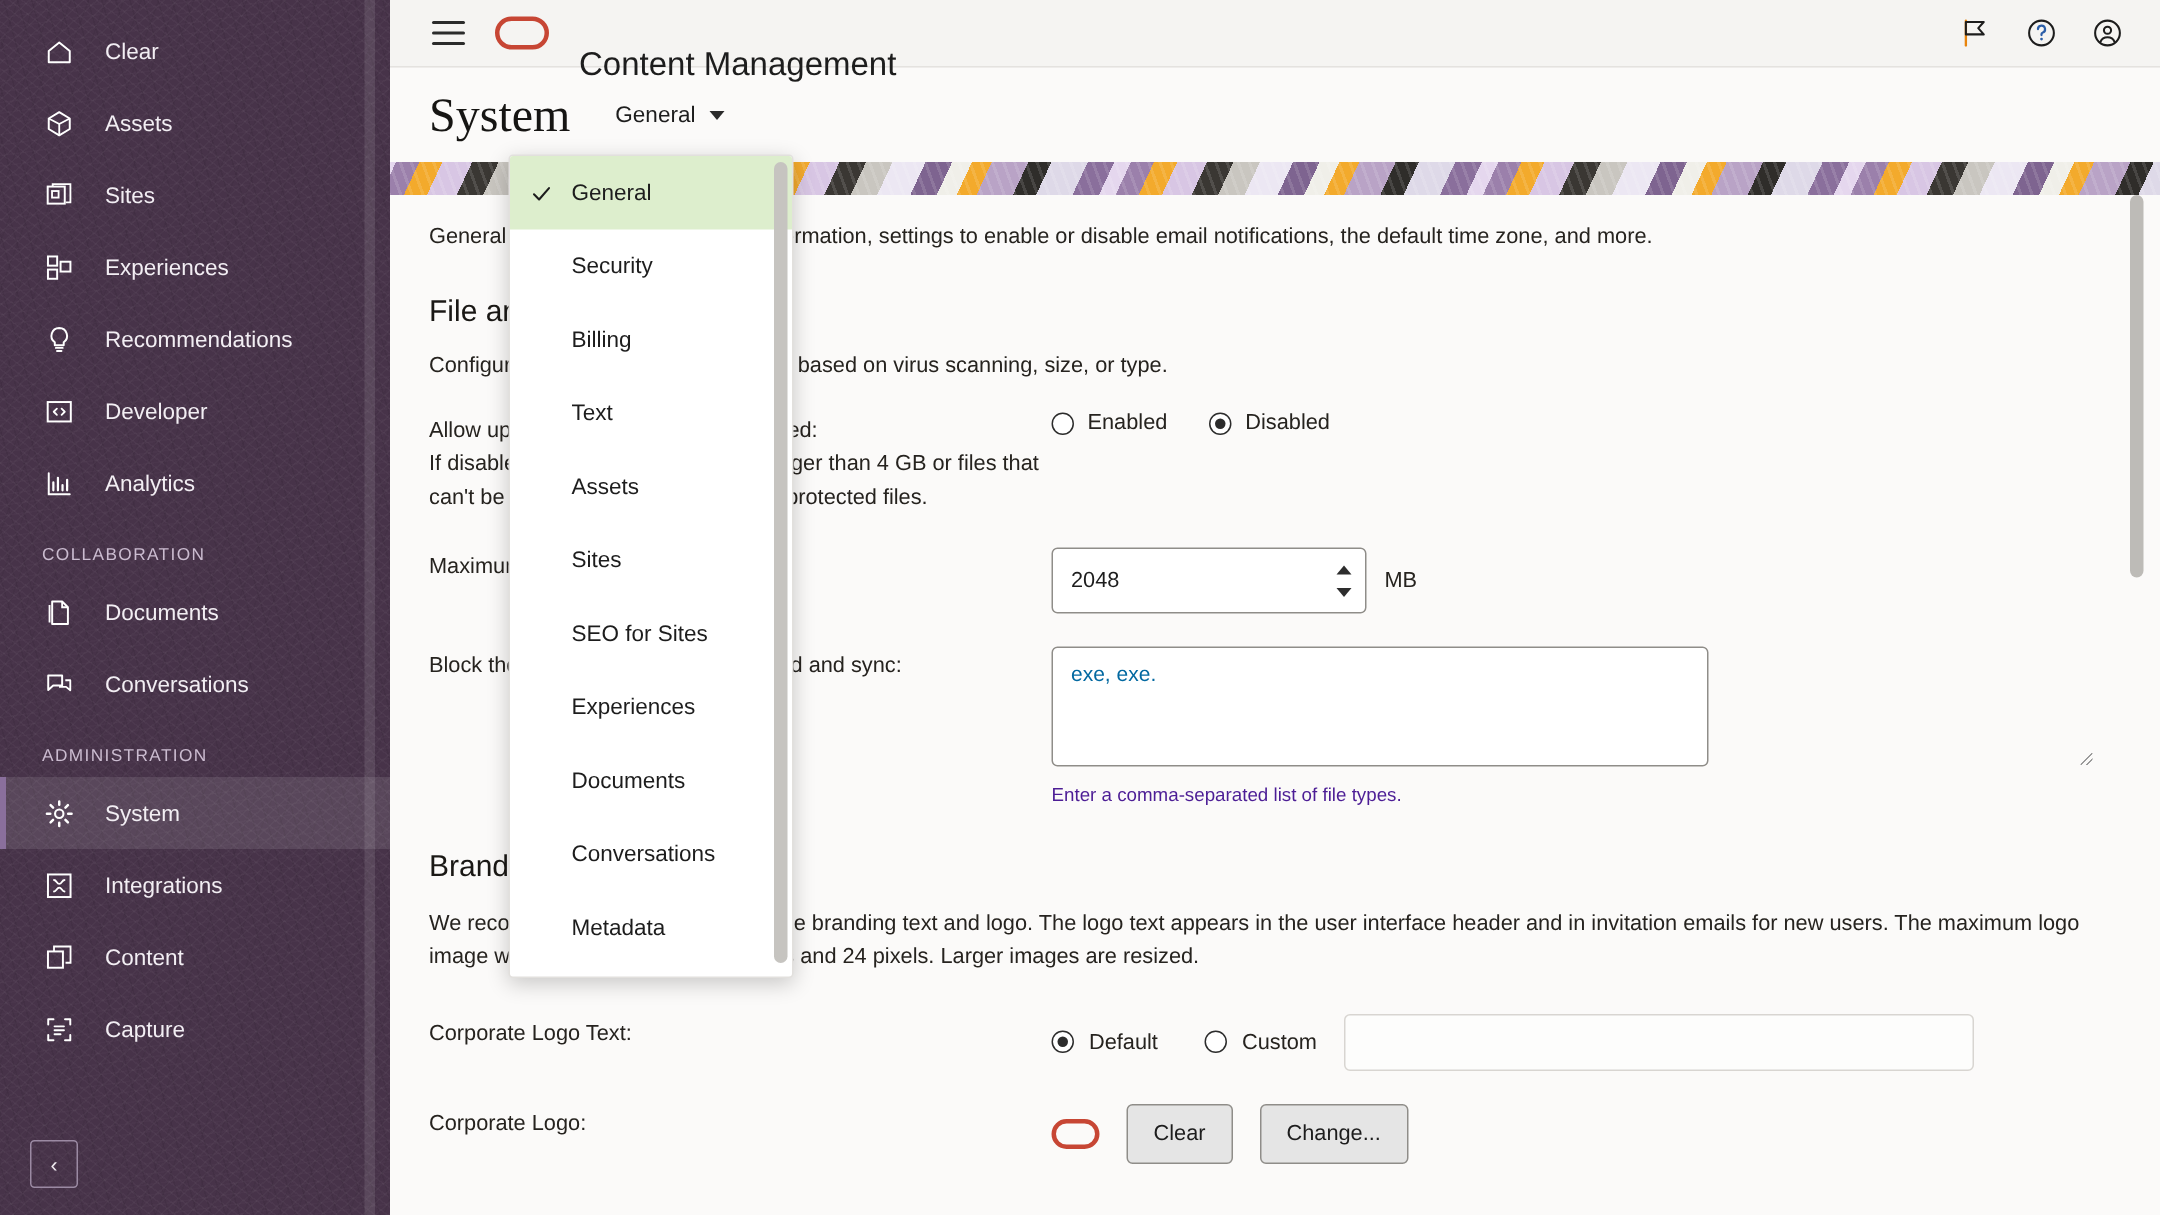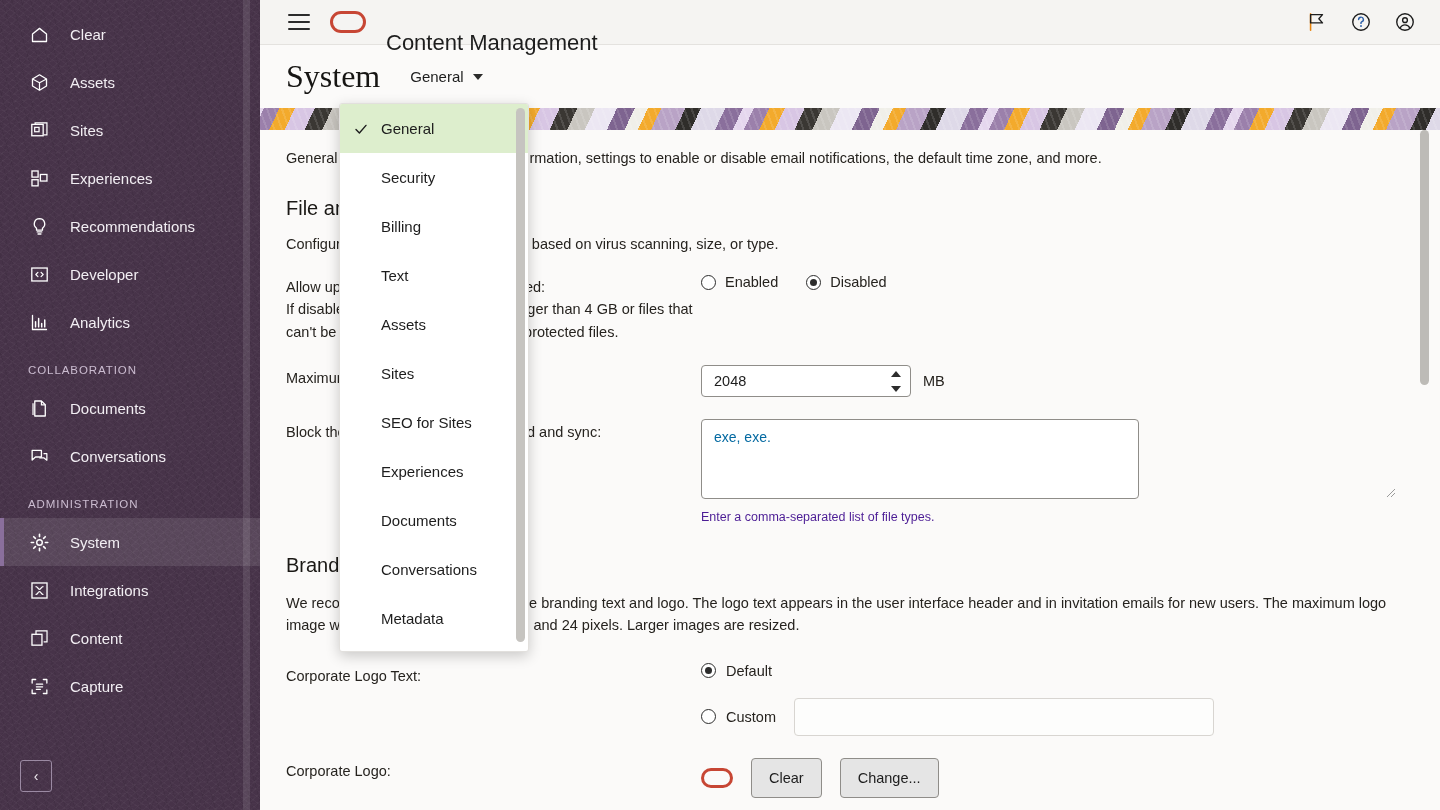--- a/index.html
+++ b/index.html
@@ -205,21 +205,21 @@
   .radio.on::after {
     content: ""; position: absolute;
     left: 3px; top: 3px; width: 7px; height: 7px;
     border-radius: 50%; background: #2c2c2c;
   }
   .radio-lbl { font-size: 14.5px; color: #26231f; }
 
   .spinner-wrap { display: flex; align-items: center; gap: 12px; }
   .spinner {
     position: relative;
-    width: 210px; height: 32px;
+    width: 210px; height: 44px;
     border: 1px solid #8f8d89;
     border-radius: 4px;
     background: #fff;
     display: flex; align-items: center;
   }
   .spinner .val { padding-left: 12px; font-size: 14.5px; color: #1d1d1d; }
   .spinner .arrows {
     position: absolute; right: 9px; top: 0; bottom: 0;
     display: flex; flex-direction: column; justify-content: center; gap: 9px;
     cursor: pointer;
@@ -244,21 +244,21 @@
     background:
       linear-gradient(135deg, transparent 45%, #9a9a9a 45%, #9a9a9a 55%, transparent 55%),
       linear-gradient(135deg, transparent 70%, #9a9a9a 70%, #9a9a9a 80%, transparent 80%);
     pointer-events: none;
   }
   .hint { font-size: 12.5px; color: #4c1d95; margin-top: 7px; }
 
   .branding-h { margin-top: 30px; }
   .brand-desc { font-size: 14.5px; color: #26231f; line-height: 1.5; margin-bottom: 26px; }
 
-  .logotext-col { display: flex; flex-direction: column; gap: 19px; }
+  .logotext-col { display: flex; flex-direction: row; gap: 19px; }
   .lt-opt { display: flex; align-items: center; gap: 10px; }
   .lt-opt .radio-lbl { width: 58px; }
   .text-input {
     width: 420px; height: 38px;
     border: 1px solid #d8d5d1; border-radius: 4px;
     background: #fdfdfc;
     font-size: 14px; padding: 0 10px;
     outline: none;
     font-family: "Liberation Sans", sans-serif;
   }

